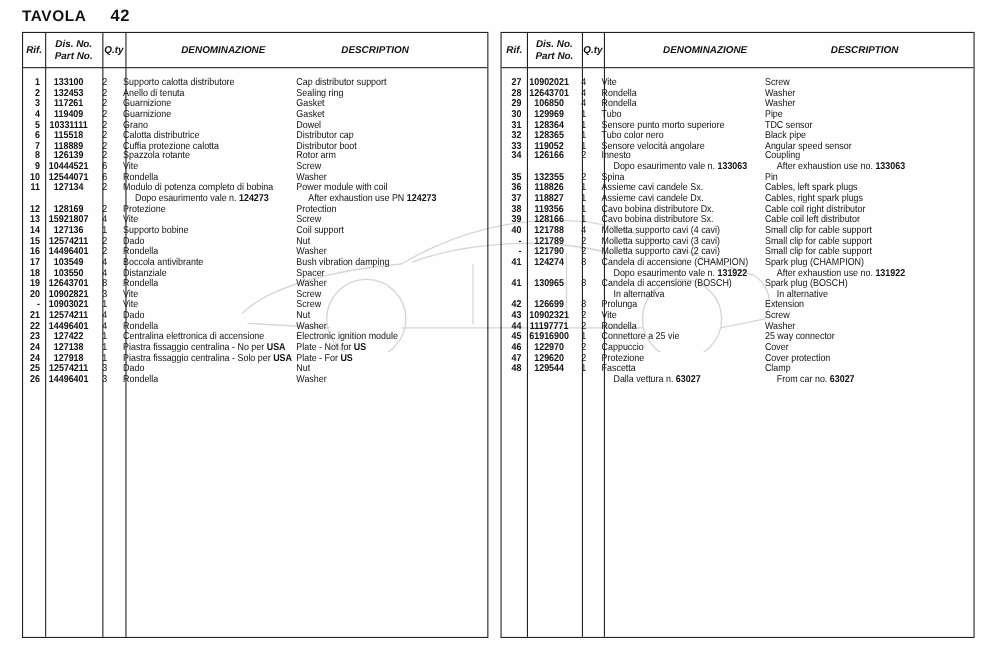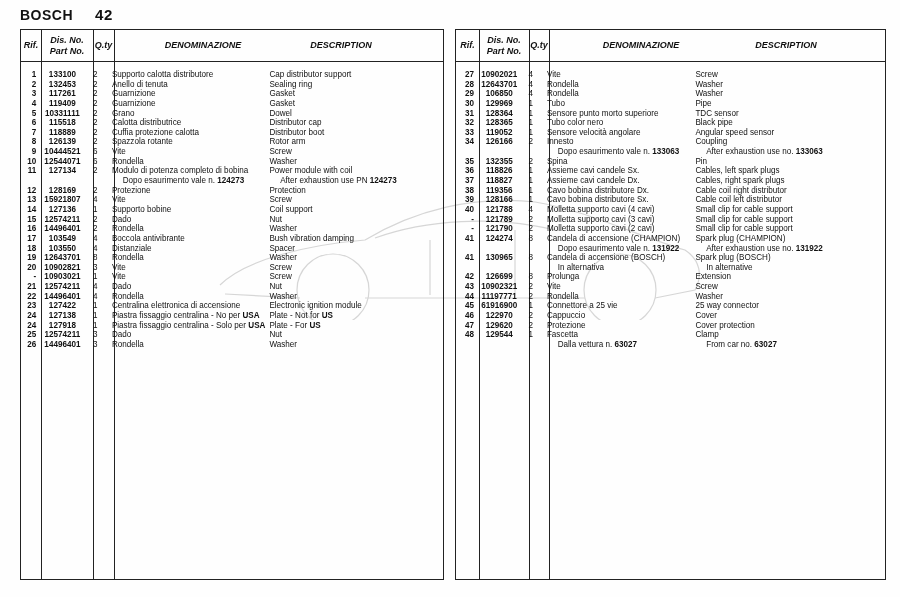--- a/index.html
+++ b/index.html
@@ -21,21 +21,21 @@
   .rif { text-align:right; font-weight:bold; }
   .part { text-align:center; font-weight:bold; }
   .qty { text-align:center; }
   .note { padding-left:12px; }
   b { font-weight:bold; }
 </style>
 </head>
 <body>
 
 <div class="title">
-  <span>BOSCH</span><span class="num">42</span>
+  <span>TAVOLA</span><span class="num">42</span>
 </div>
 
 <svg class="watermark" viewBox="0 0 490 130">
   <g fill="none" stroke="#d6d6d6" stroke-width="1.2">
     <path d="M5 95 C 30 70, 90 55, 150 50 C 200 20, 260 5, 320 12 C 370 20, 420 45, 470 60 C 485 70, 488 85, 480 100 L 440 108 M 370 108 L 150 108 M 85 108 L 10 104 Z"></path>
     <path d="M160 48 C 210 30, 280 25, 340 40"></path>
     <circle cx="118" cy="100" r="36"></circle>
     <circle cx="405" cy="100" r="36"></circle>
     <path d="M215 50 L 215 105 M 300 40 L 300 105"></path>
   </g>

